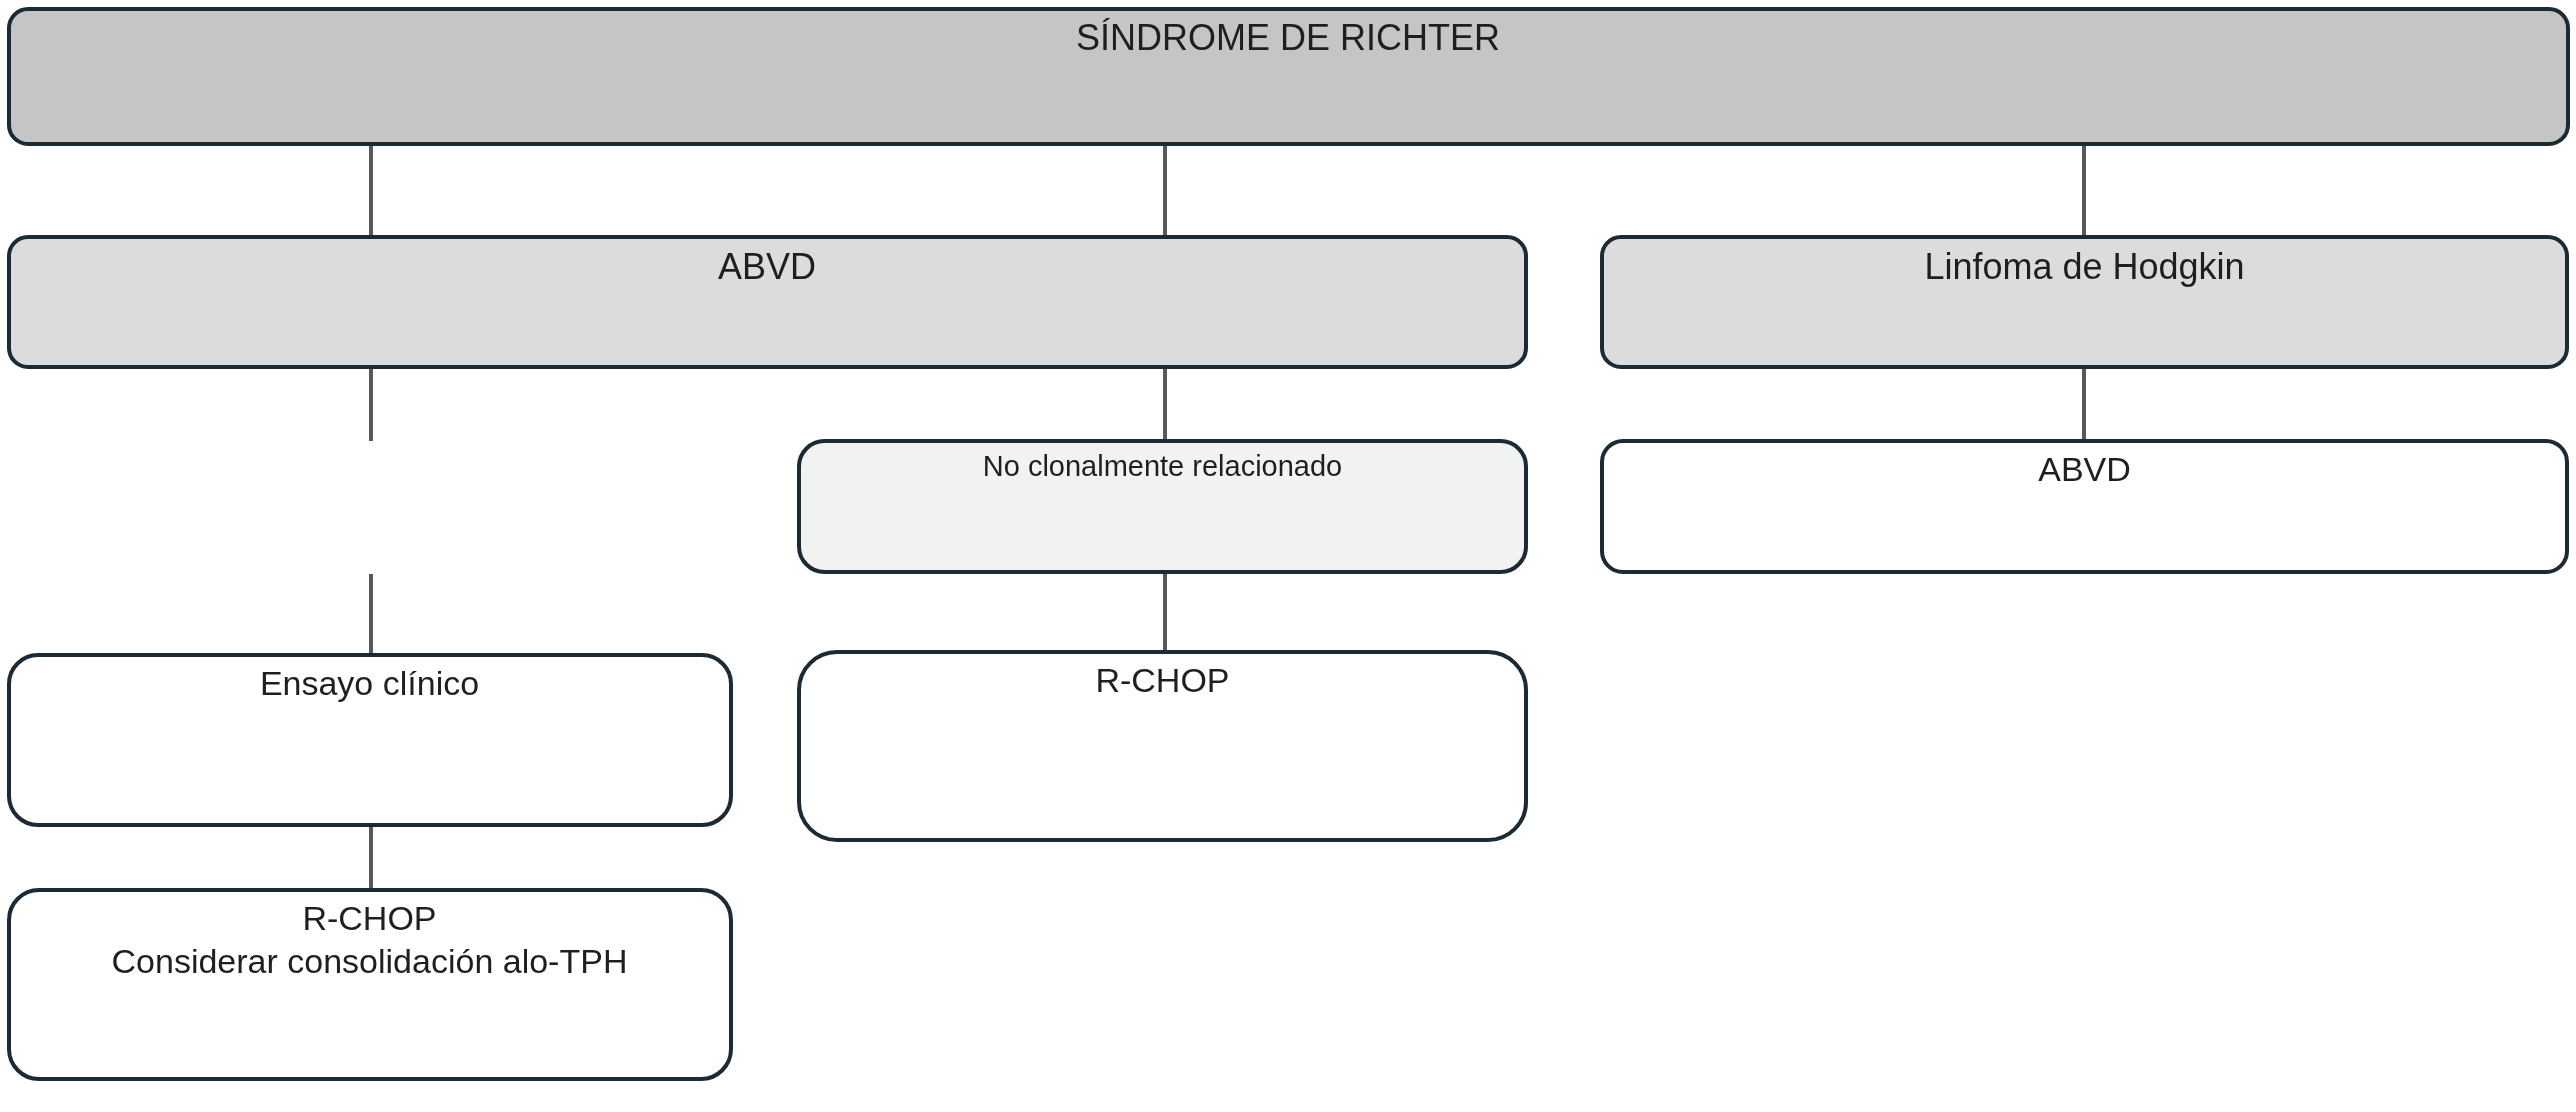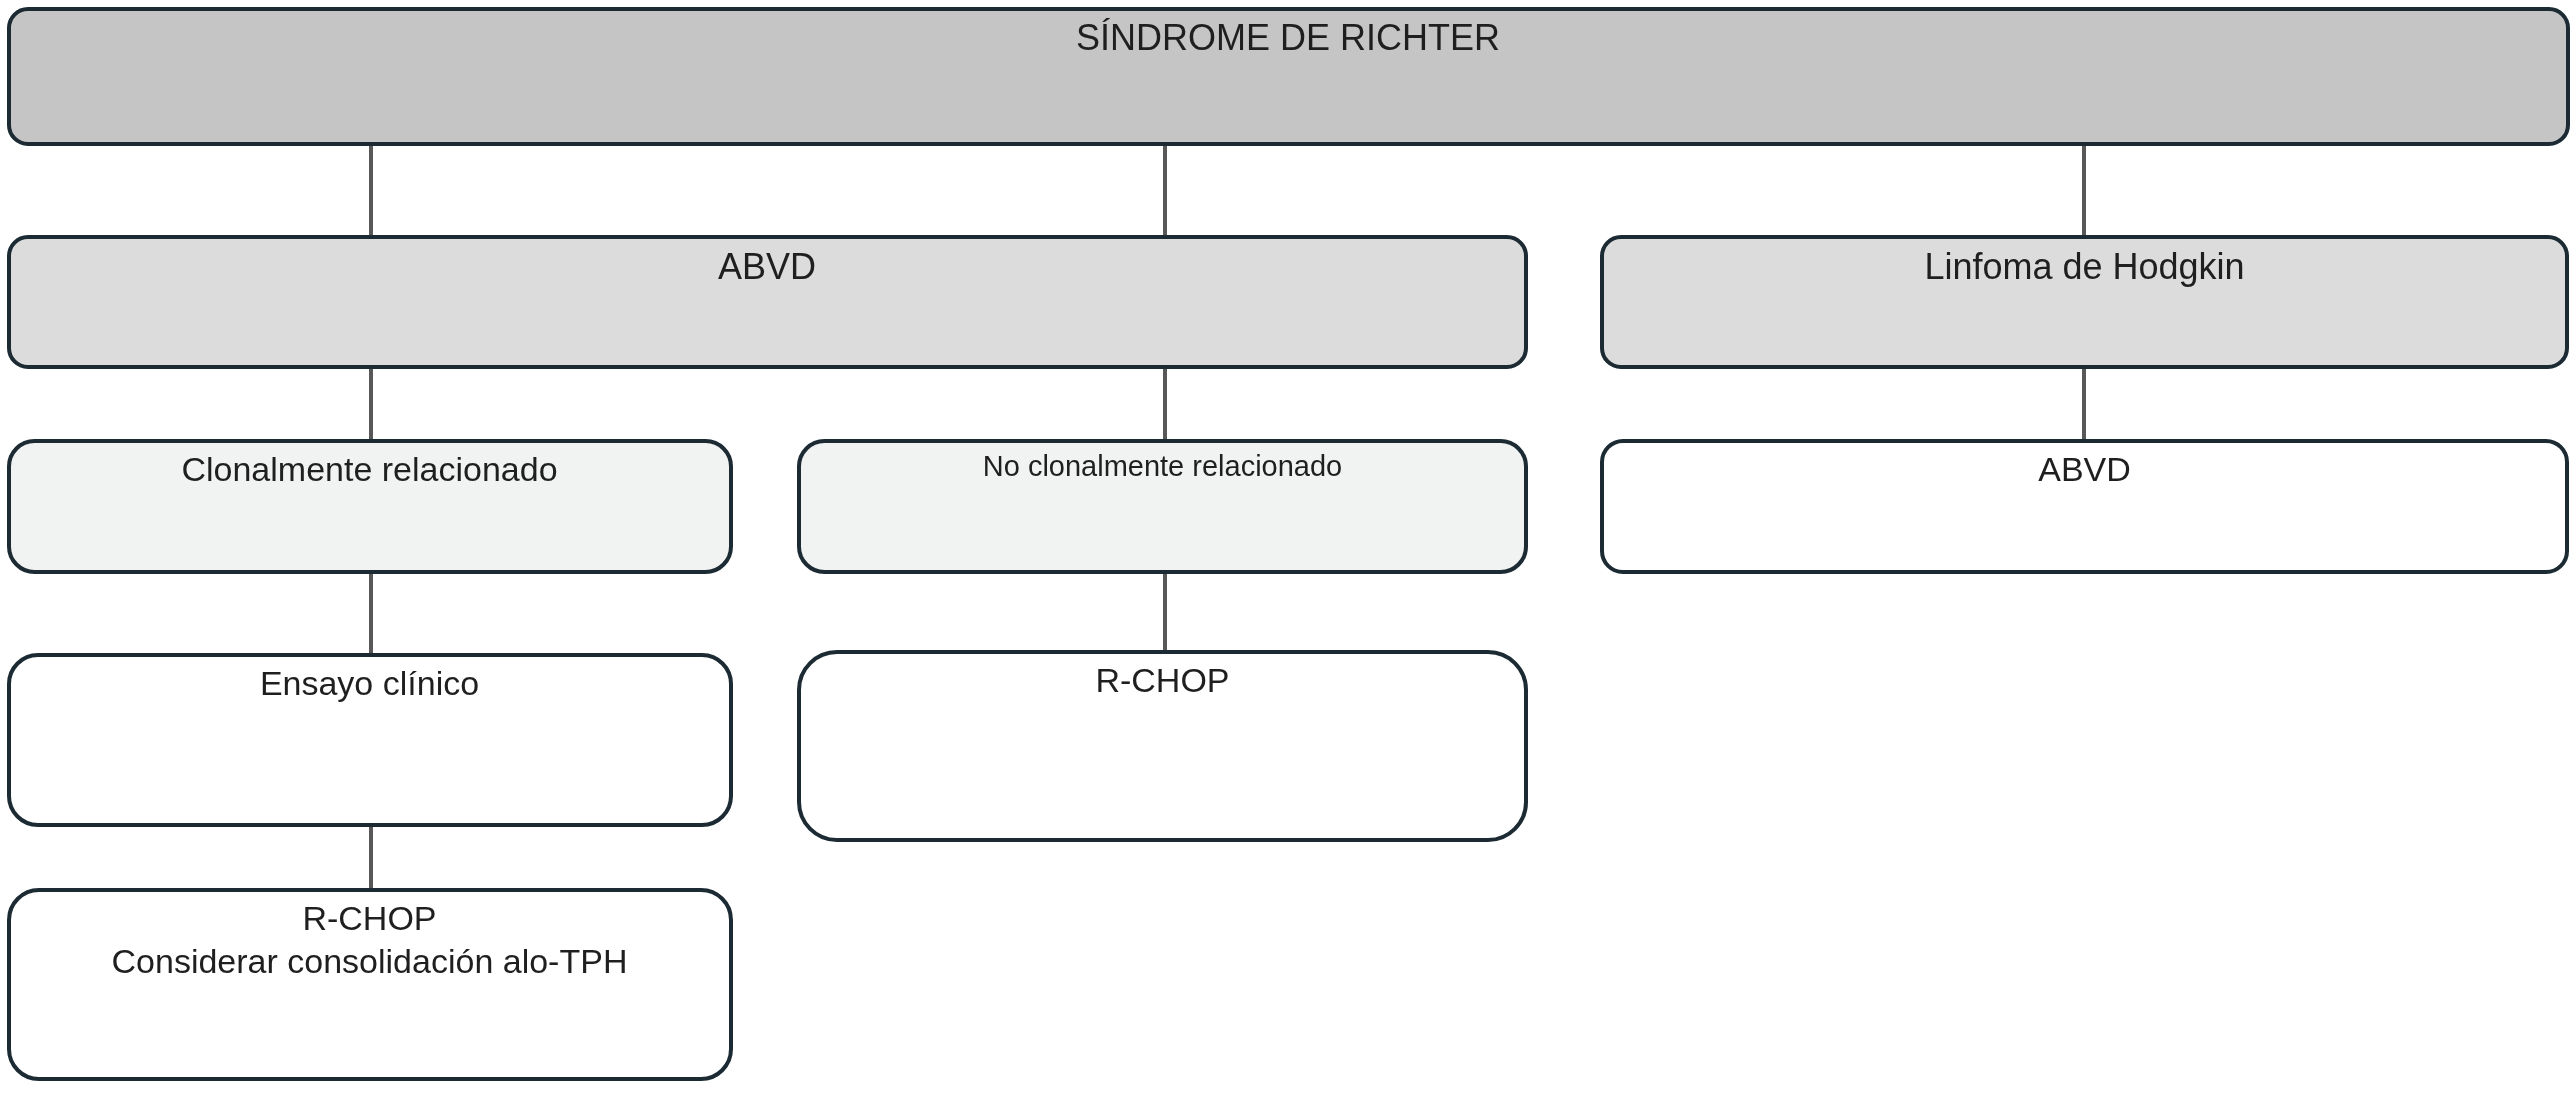--- a/index.html
+++ b/index.html
@@ -152,23 +152,20 @@
     <span class="label">SÍNDROME DE RICHTER</span>
   </div>
 
   <div class="node n-lbdcg">
     <span class="label">ABVD</span>
   </div>
   <div class="node n-hodgkin">
     <span class="label">Linfoma de Hodgkin</span>
   </div>
 
-  <div class="node n-clonal">
-    <span class="label">Clonalmente relacionado</span>
-  </div>
   <div class="node n-noclonal">
     <span class="label">No clonalmente relacionado</span>
   </div>
   <div class="node n-abvd">
     <span class="label">ABVD</span>
   </div>
 
   <div class="node n-ensayo">
     <span class="label">Ensayo clínico</span>
   </div>

